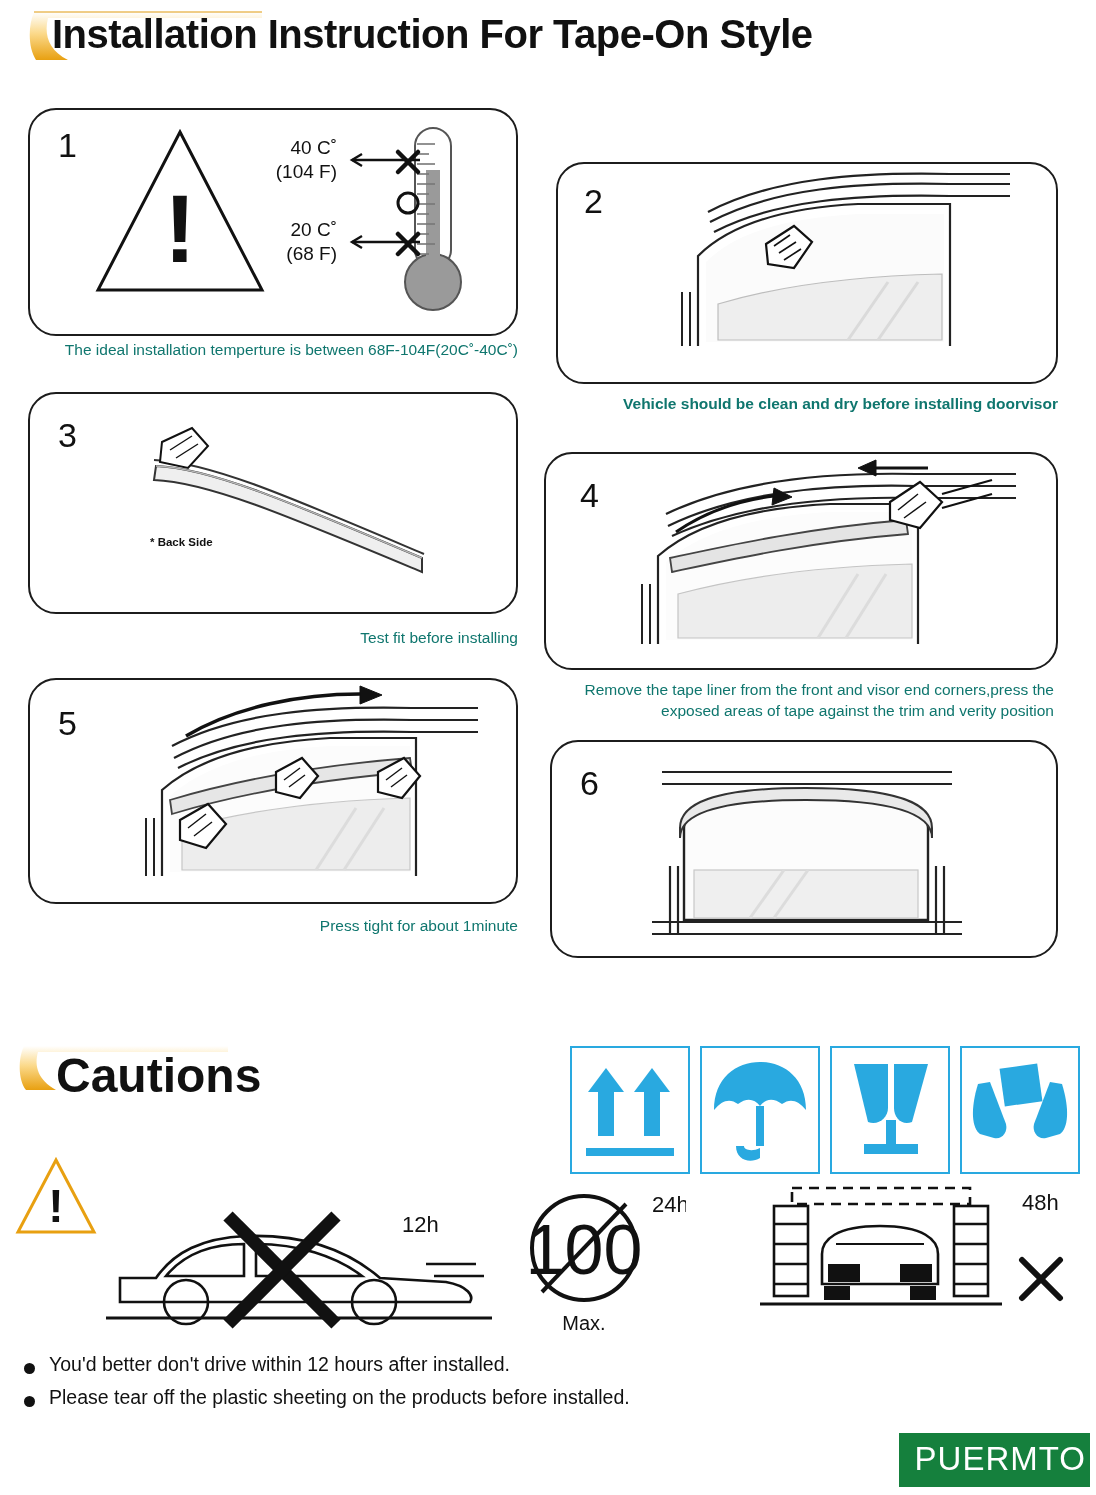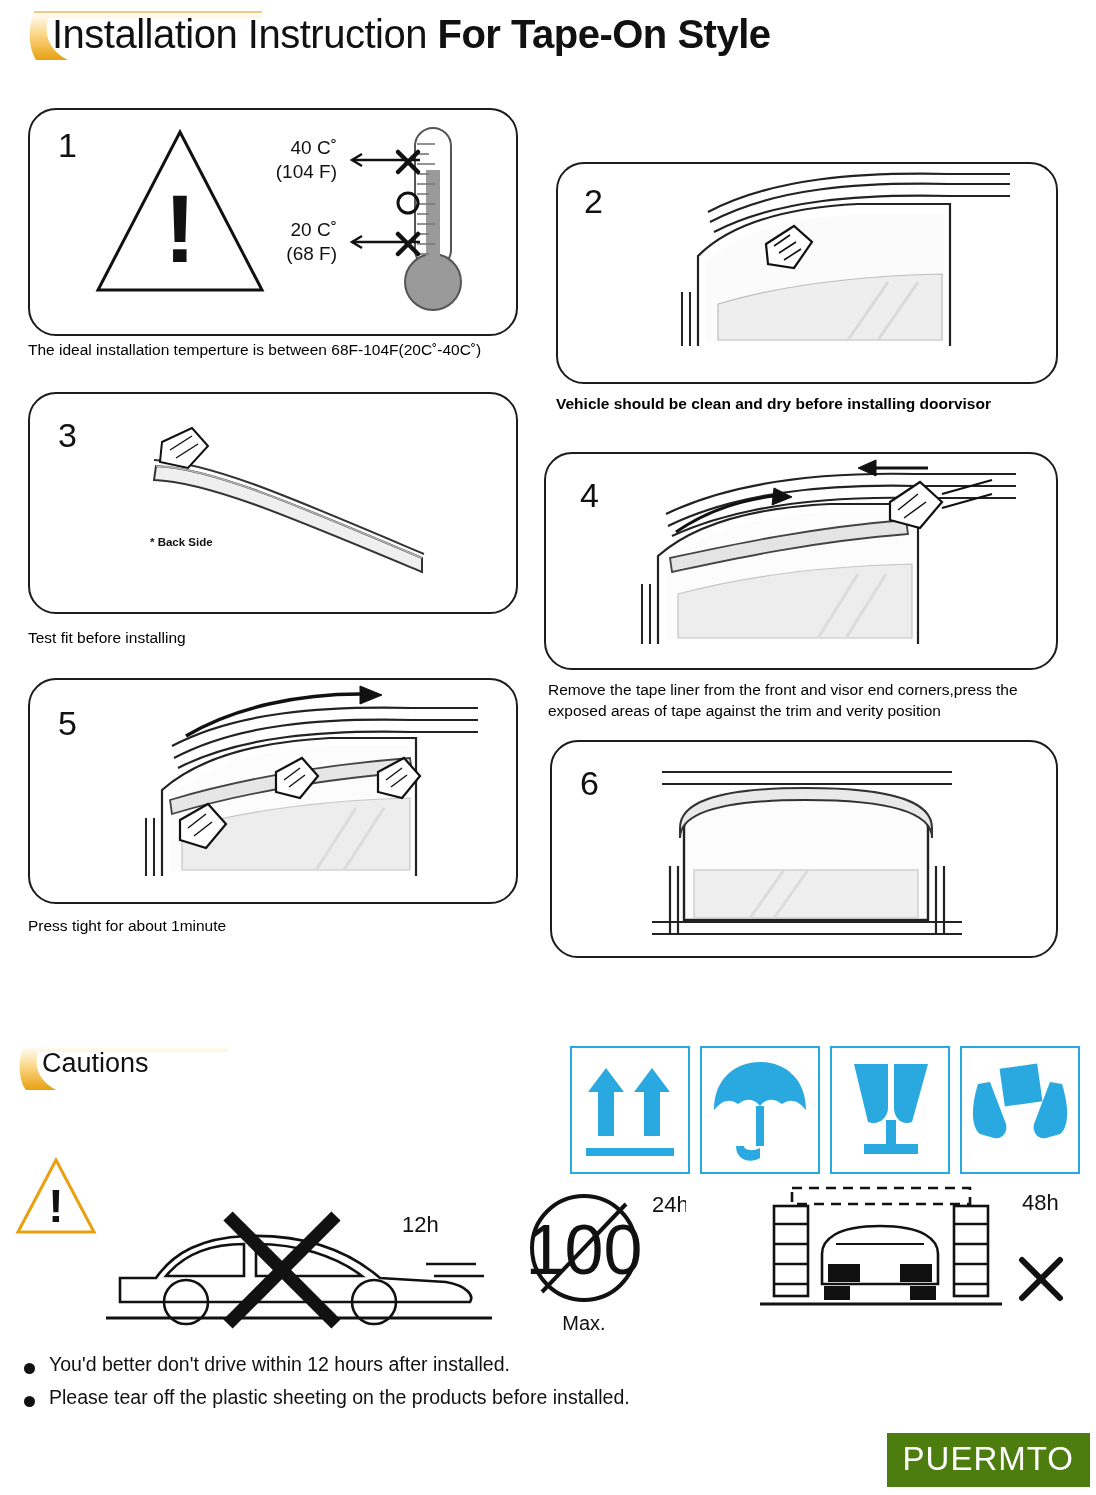--- a/index.html
+++ b/index.html
@@ -29,61 +29,61 @@
     height: 62px;
   }
   .header-title {
     position: absolute;
     left: 26px;
     top: 4px;
     font-size: 40px;
     letter-spacing: -0.5px;
     white-space: nowrap;
   }
-  .header-title .t1 { font-weight: 400; margin-top: 22px; }
+  .header-title .t1 { font-weight: 700; margin-top: 22px; }
   .header-title .t2 { font-weight: 700; }
 
   
   .panel {
     position: absolute;
     border: 2px solid #1c1c1c;
     border-radius: 28px;
     box-sizing: border-box;
     background: #fff;
   }
   .step-num {
     position: absolute;
     font-size: 34px;
     font-weight: 400;
     color: #111;
   }
   .caption {
     position: absolute;
     font-size: 15.5px;
-    color: #000000;
-    text-align: left;
+    color: #0f766e;
+    text-align: right;
     line-height: 1.35;
   }
 
   .svg-box { position: absolute; left: 0; top: 0; }
 
   
   .cautions {
     position: absolute;
     left: 16px;
     top: 1040px;
     width: 320px;
     height: 62px;
   }
   .cautions-title {
     position: absolute;
-    left: 26px;
+    left: 40px;
     top: 8px;
-    font-size: 27px;
-    font-weight: 400;
+    font-size: 48px;
+    font-weight: 700;
     white-space: nowrap;
   }
 
   
   .ship-box {
     position: absolute;
     border: 2px solid #29a9e0;
     box-sizing: border-box;
     background: #fff;
   }
@@ -112,25 +112,25 @@
     font-size: 19.5px;
     line-height: 1.32;
     color: #111;
   }
 
   
   .brand {
     position: absolute;
     right: 6px;
     bottom: 8px;
-    background: #4d7c0f;
+    background: #15803d;
     color: #fff;
     font-size: 33px;
     letter-spacing: 1px;
-    padding: 7px 16px 9px 16px;
+    padding: 7px 4px 9px 16px;
     font-family: "Liberation Sans", sans-serif;
   }
 </style>
 </head>
 <body>
 
 <div class="page">
 
   <div class="header">
     <svg class="svg-box" width="300" height="66" viewBox="0 0 300 66">

